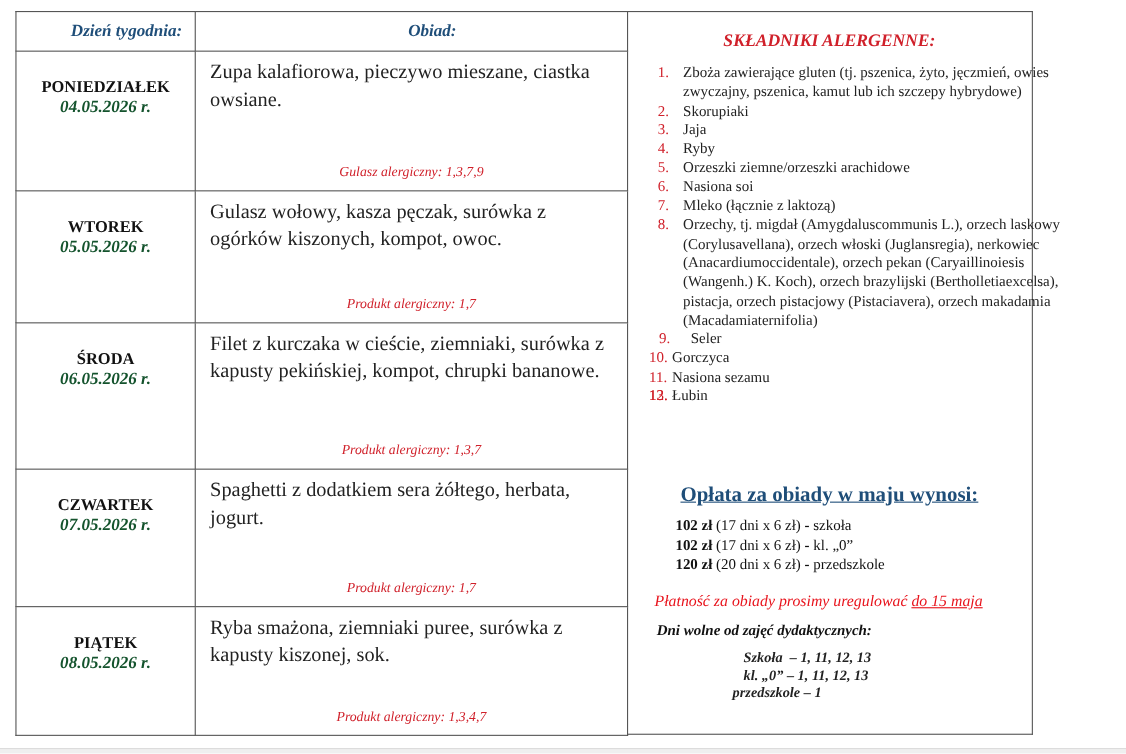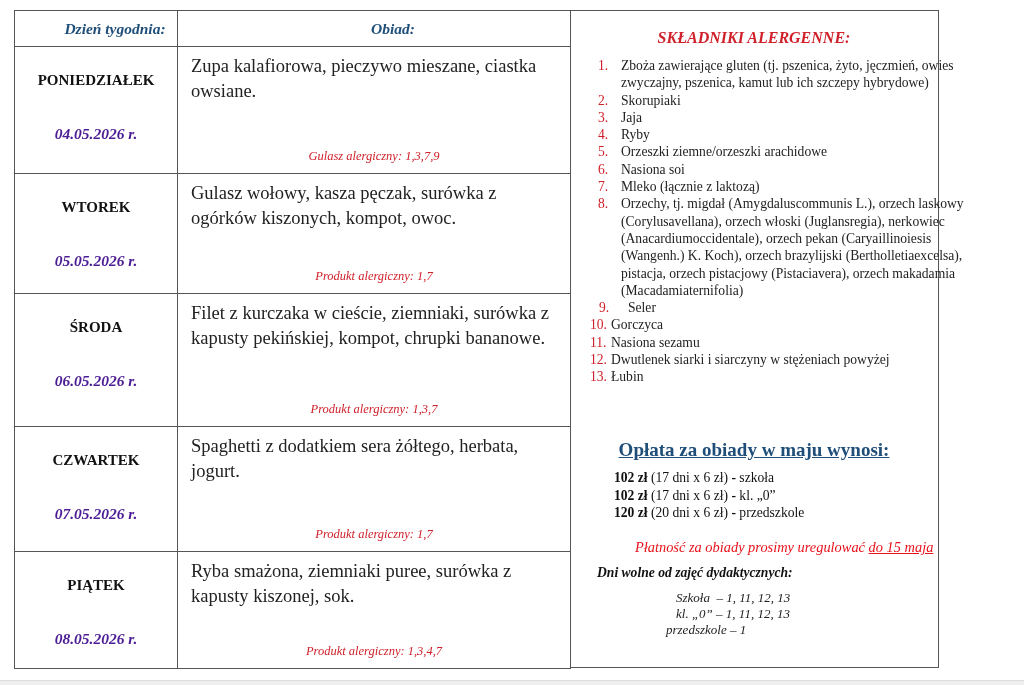--- a/index.html
+++ b/index.html
@@ -21,21 +21,21 @@
   .menu-table th {
     height: 35px; vertical-align: middle;
     color: #1f4e79; font-style: italic; font-weight: bold; font-size: 15.5px; padding-left: 38px;
   }
   .col-day { width: 163px; }
   .day-cell { text-align: center; }
   .day-name {
     display: block; margin-top: 25px; font-weight: bold; font-size: 15px; color: #111;
   }
   .day-date {
-    display: block; font-weight: bold; font-style: italic; font-size: 15.5px; color: #4c1d95; margin-top: 36px;
+    display: block; font-weight: bold; font-style: italic; font-size: 15.5px; color: #14532d;
   }
   .meal-cell { position: relative; }
   .meal-text {
     display: block; padding: 7px 10px 0 13px; font-size: 18.5px; line-height: 25px; color: #222;
   }
   .allergen-note {
     position: absolute; left: 0; right: 0; bottom: 9px; text-align: center;
     font-style: italic; font-size: 12.5px; color: #d0202a;
   }
   .row1 { height: 127px; }
@@ -70,30 +70,30 @@
   .fee-title {
     position: absolute; left: 0; width: 100%; top: 428px; text-align: center;
     color: #1f4e79; font-weight: bold; font-size: 19px; text-decoration: underline;
   }
   .fee-list {
     position: absolute; left: 44px; top: 458px; font-size: 13.6px; line-height: 17.5px; color: #111;
   }
   .fee-list b { font-weight: bold; }
   .payment-note {
     position: absolute; left: 25px; top: 528px; color: #e8121b;
-    font-style: italic; font-size: 14.4px; margin-left: 40px;
+    font-style: italic; font-size: 14.4px;
   }
   .payment-note .deadline { text-decoration: underline; }
   .days-off-title {
     position: absolute; left: 27px; top: 554px; font-weight: bold; font-style: italic; font-size: 13.6px; color: #111;
   }
   .days-off {
     position: absolute; top: 579px; font-style: italic; font-size: 13px; line-height: 16px; color: #222;
   }
-  .days-off .line { display: block; white-space: pre; }
+  .days-off .line { display: block; white-space: pre; font-weight: bold; }
 </style>
 </head>
 <body>
 
 <table class="menu-table">
   <colgroup>
       <col class="col-day">
       <col>
     </colgroup>
   <tbody>
@@ -161,21 +161,21 @@
     <li><span class="num">2.</span><span>Skorupiaki</span></li>
     <li><span class="num">3.</span><span>Jaja</span></li>
     <li><span class="num">4.</span><span>Ryby</span></li>
     <li><span class="num">5.</span><span>Orzeszki ziemne/orzeszki arachidowe</span></li>
     <li><span class="num">6.</span><span>Nasiona soi</span></li>
     <li><span class="num">7.</span><span>Mleko (łącznie z laktozą)</span></li>
     <li><span class="num">8.</span><span>Orzechy, tj. migdał (Amygdaluscommunis L.), orzech laskowy (Corylusavellana), orzech włoski (Juglansregia), nerkowiec (Anacardiumoccidentale), orzech pekan (Caryaillinoiesis (Wangenh.) K. Koch), orzech brazylijski (Bertholletiaexcelsa), pistacja, orzech pistacjowy (Pistaciavera), orzech makadamia (Macadamiaternifolia)</span></li>
     <li class="nine"><span class="num">9.</span><span>Seler</span></li>
     <li class="two-digit"><span class="num">10.</span><span>Gorczyca</span></li>
     <li class="two-digit"><span class="num">11.</span><span>Nasiona sezamu</span></li>
-    <li class="two-digit"><span class="num">12.</span><span>Dwutlenek siarki i siarczyny w stężeniach powyżej</span></li>
+    <li class="two-digit"><span class="num">12.</span></li>
     <li class="two-digit"><span class="num">13.</span><span>Łubin</span></li>
   </ul>
 
   <div class="fee-title">Opłata za obiady w maju wynosi:</div>
   <div class="fee-list">
     <div><b>102 zł</b><span> (17 dni x 6 zł) </span><b>-</b><span> szkoła</span></div>
     <div><b>102 zł</b><span> (17 dni x 6 zł) </span><b>-</b><span> kl. „0”</span></div>
     <div><b>120 zł</b><span> (20 dni x 6 zł) </span><b>-</b><span> przedszkole</span></div>
   </div>
 

